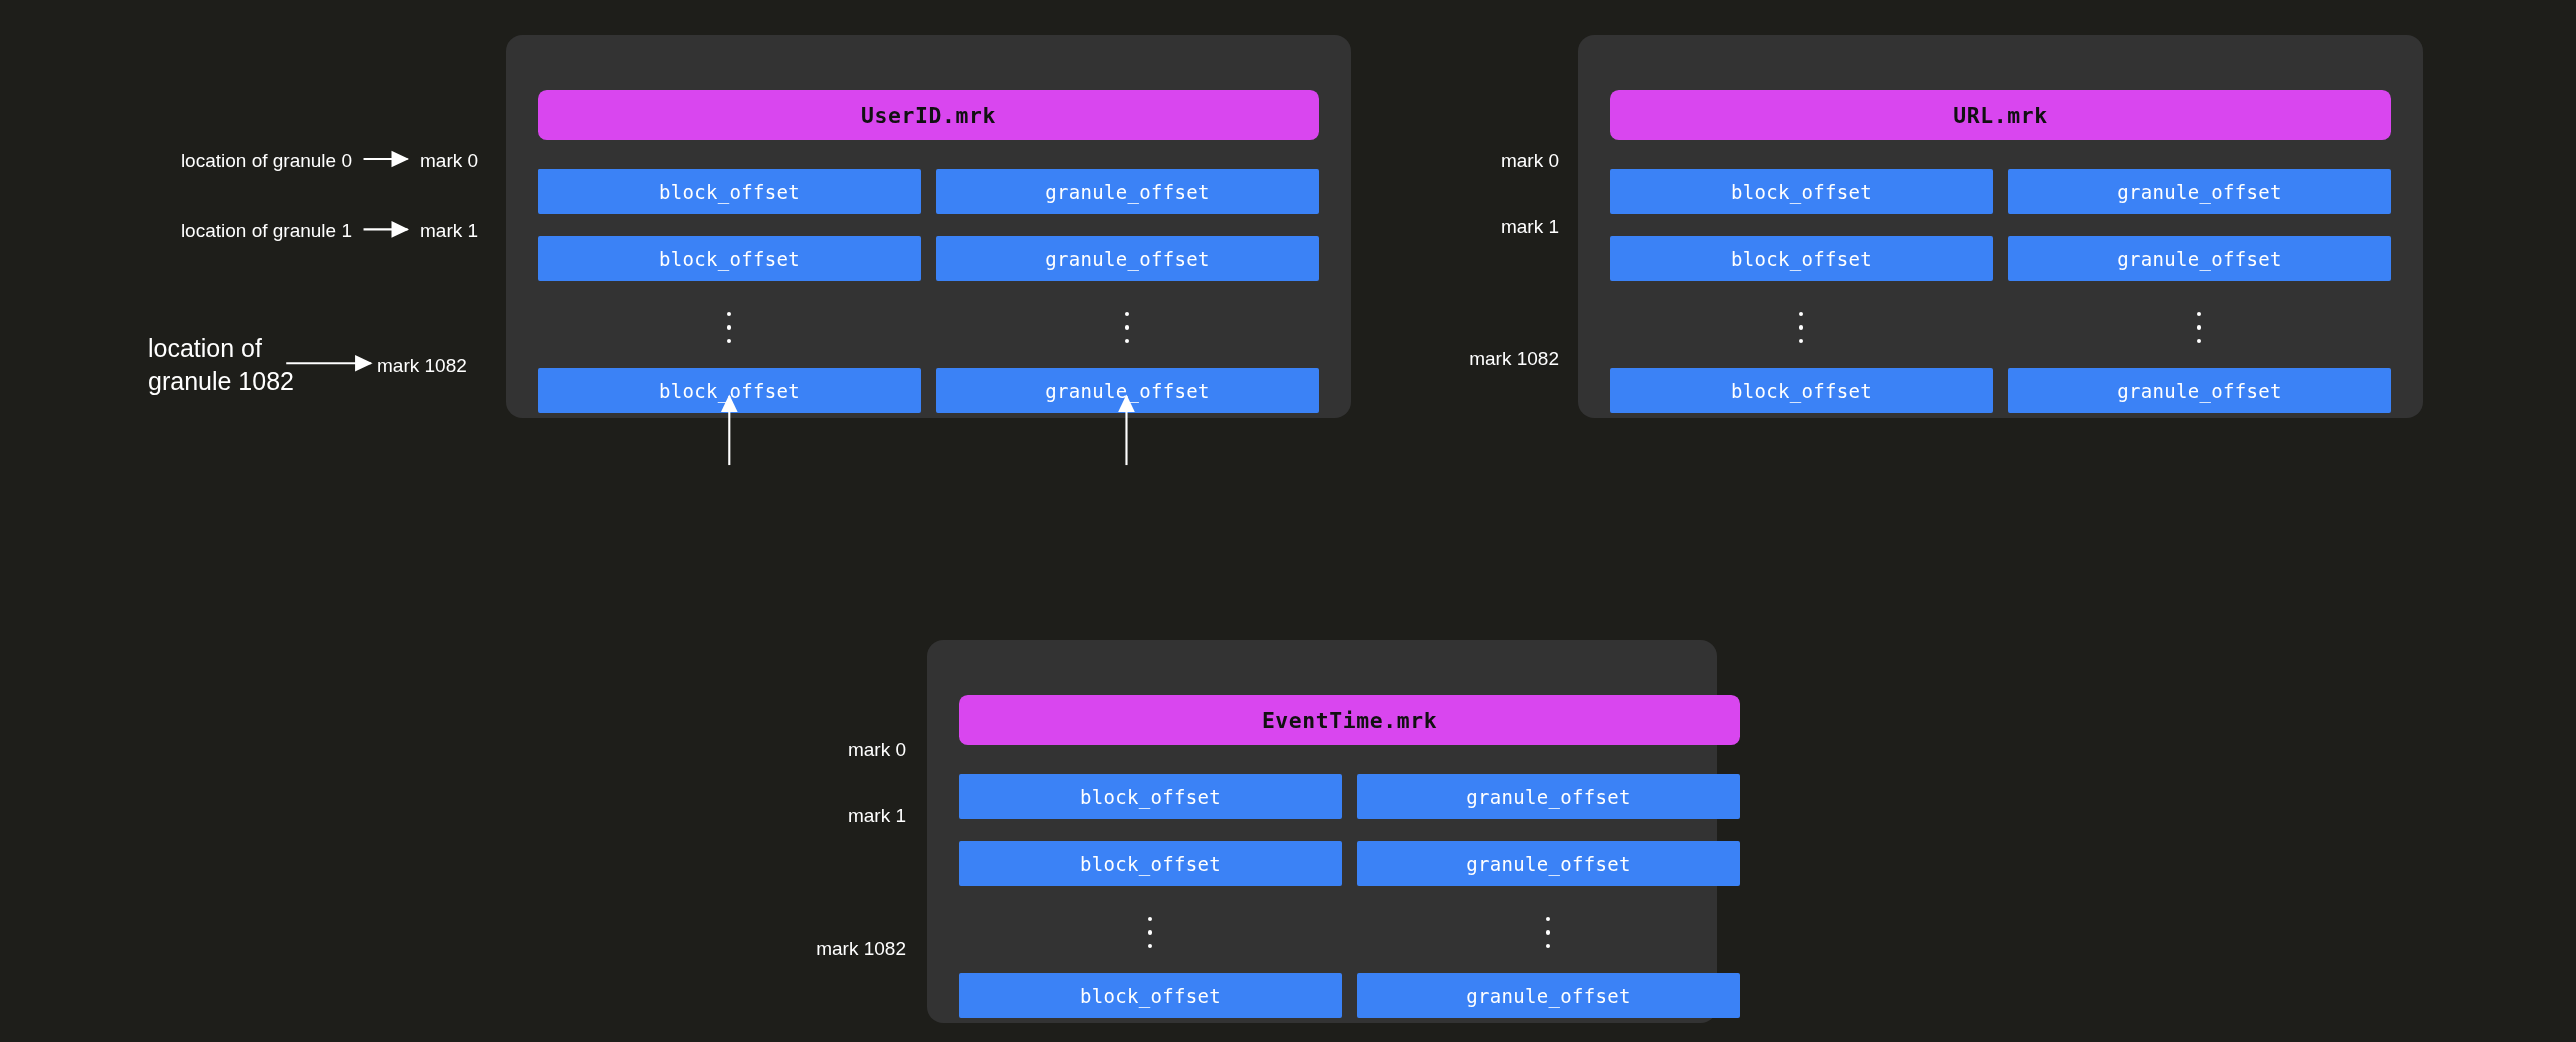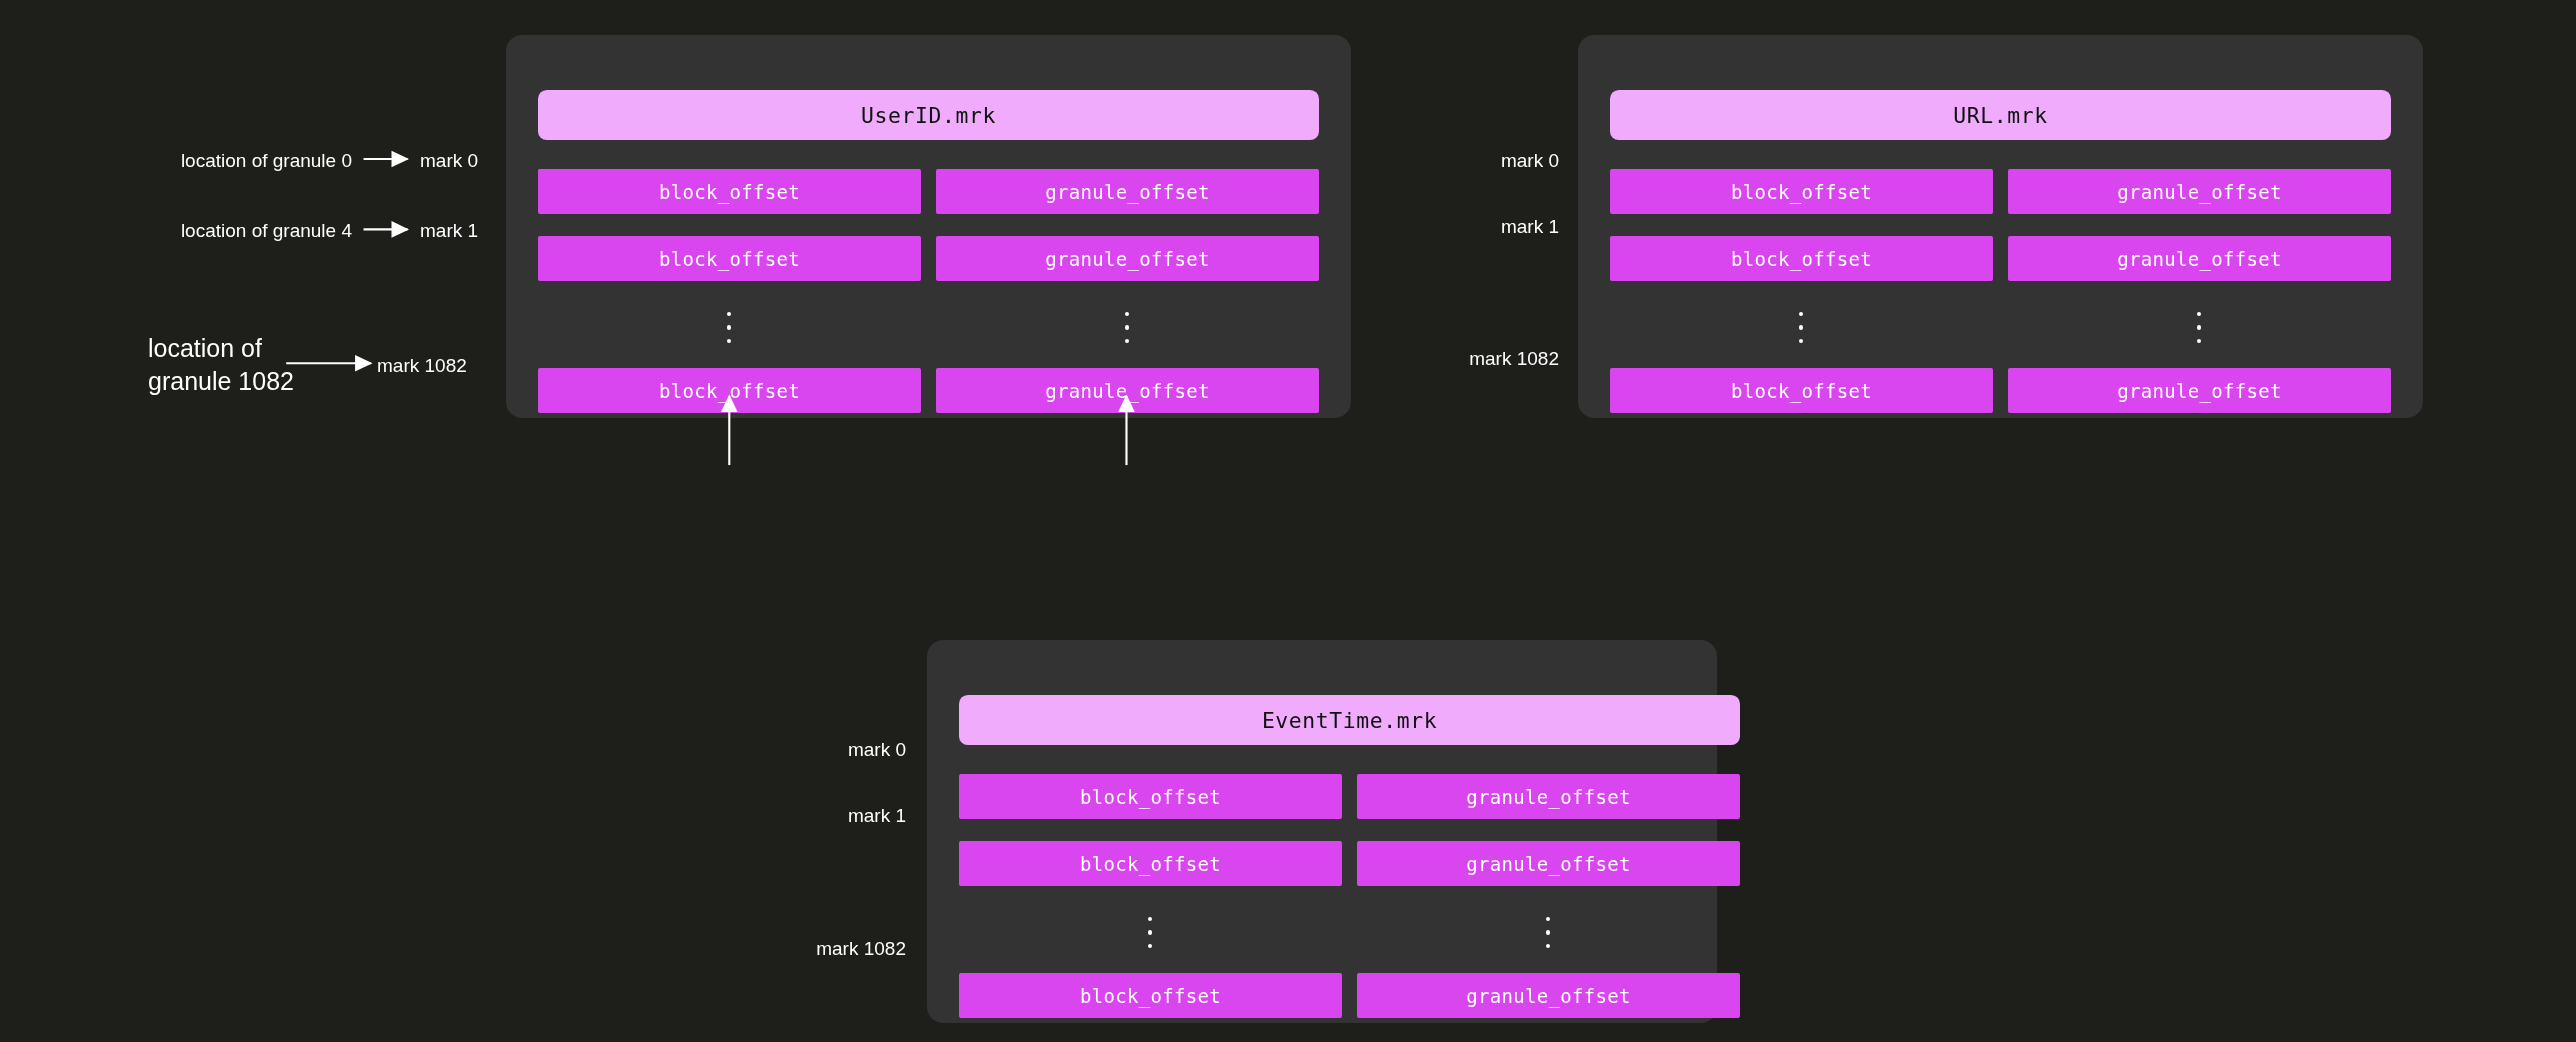--- a/index.html
+++ b/index.html
@@ -18,33 +18,33 @@
 
   
   .mrk-card {
     position: absolute;
     background: #333333;
     border-radius: 16.3px;
     box-sizing: border-box;
   }
   .mrk-title {
     position: absolute;
-    background: #f0abfc;
+    background: #d946ef;
     border-radius: 8.8px;
     color: #111111;
     font-family: "DejaVu Sans Mono", "Liberation Mono", monospace;
-    font-weight: 400;
+    font-weight: 700;
     display: flex;
     align-items: center;
     justify-content: center;
     letter-spacing: 0.6px;
   }
   .cell {
     position: absolute;
-    background: #d946ef;
+    background: #3b82f6;
     border-radius: 1.9px;
     color: #ffffff;
     font-family: "DejaVu Sans Mono", "Liberation Mono", monospace;
     display: flex;
     align-items: center;
     justify-content: center;
     letter-spacing: 0.3px;
     box-sizing: border-box;
   }
   .vdots {
@@ -86,21 +86,21 @@
   }
 </style>
 </head>
 <body>
 
 <div id="page">
 
   <div class="lbl right" style="left:38px; top:148px; width:314px; font-size:19px;">location of granule 0</div>
   <div class="lbl left" style="left:420px; top:148px; width:163px; font-size:19px;">mark 0</div>
 
-  <div class="lbl right" style="left:38px; top:218px; width:314px; font-size:19px;">location of granule 4</div>
+  <div class="lbl right" style="left:38px; top:218px; width:314px; font-size:19px;">location of granule 1</div>
   <div class="lbl left" style="left:420px; top:218px; width:163px; font-size:19px;">mark 1</div>
 
   <div class="lbl left" style="left:148px; top:332px; width:189px; font-size:25px;">location of
 granule 1082</div>
   <div class="lbl left" style="left:377px; top:353px; width:176px; font-size:19px;">mark 1082</div>
 
 
   <div class="mrk-card" style="left:506px; top:35px; width:845px; height:383px;">
 
     <div class="mrk-title" style="left:32px; top:55px; width:781px; height:50px; font-size:21.4px;">UserID.mrk</div>

